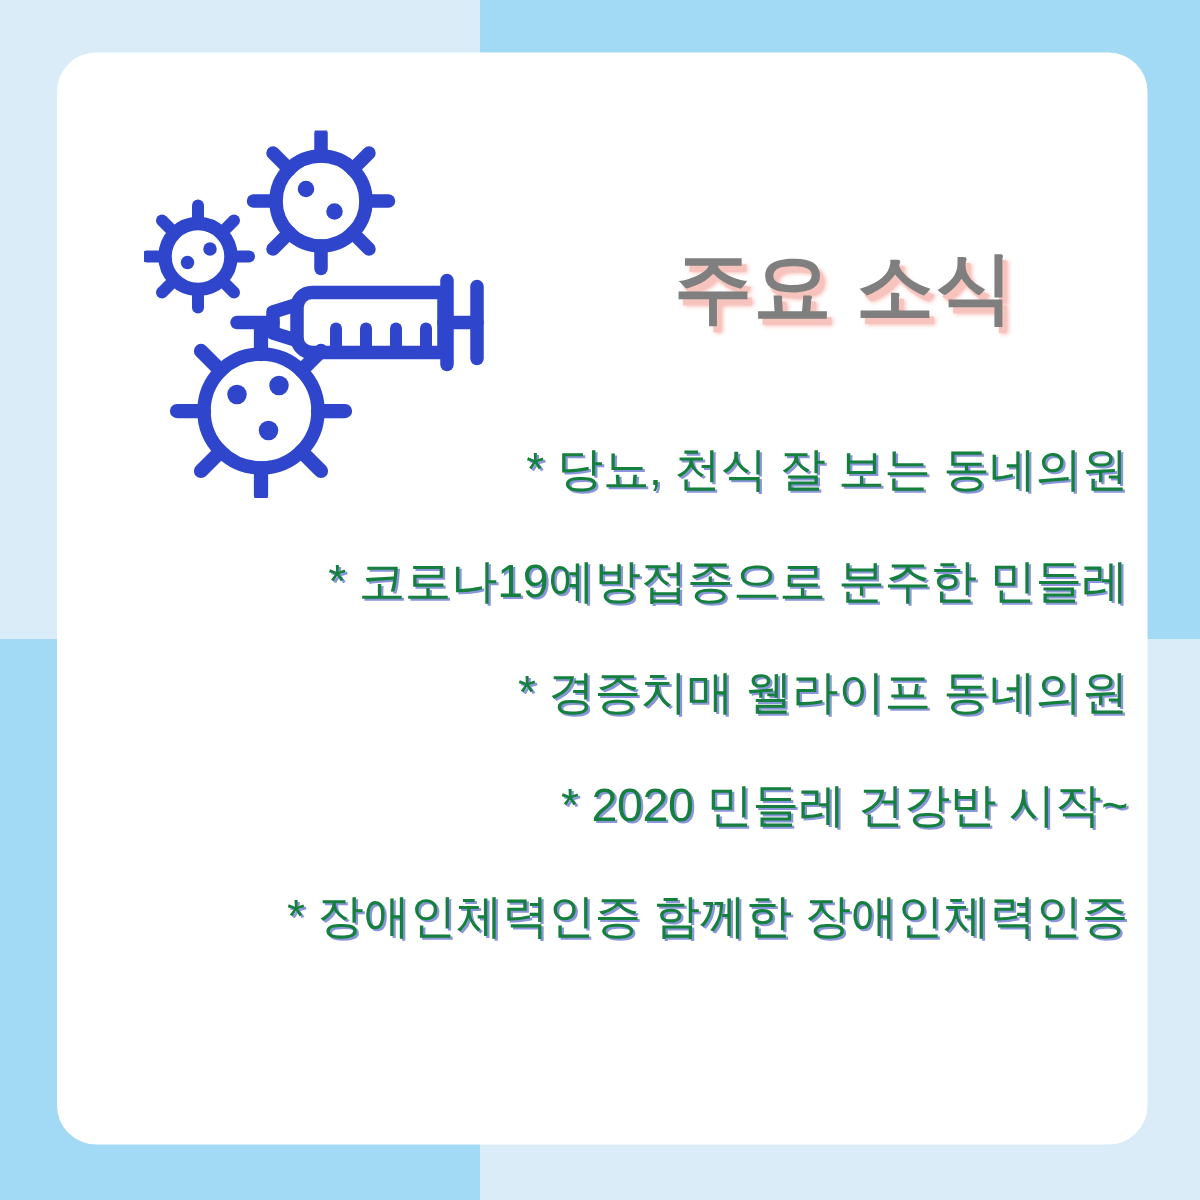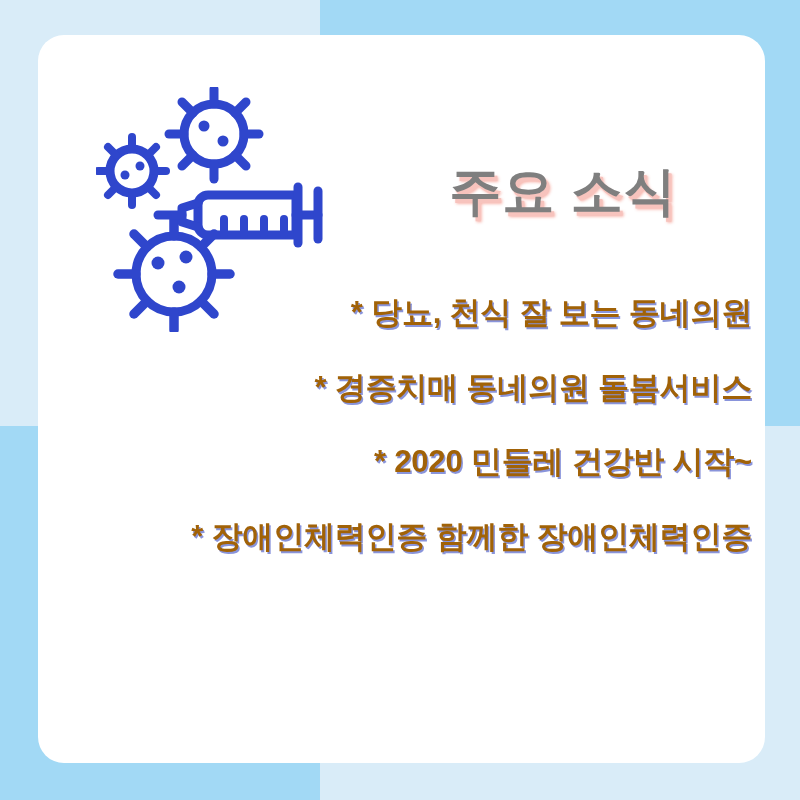--- a/index.html
+++ b/index.html
@@ -70,22 +70,22 @@
     position: absolute;
     left: 40px;
     top: 262px;
     width: 700px;
     text-align: right;
     padding-right: 26px;
     box-sizing: border-box;
   }
   .news-item {
     font-size: 31px;
-    font-weight: bold;
-    color: #a16207;
+    font-weight: normal;
+    color: #15803d;
     line-height: 1.05;
     margin-bottom: 42px;
     white-space: nowrap;
     text-shadow: 1.5px 1.5px 0 rgba(40,60,190,0.55);
     letter-spacing: -0.2px;
   }
   .news-item:last-child { margin-bottom: 0; }
 </style>
 </head>
 <body>
@@ -172,19 +172,20 @@
 
           <line x1="222" y1="104" x2="222" y2="152"></line>
         </g>
       </svg>
     </div>
 
     <div class="title">주요 소식</div>
 
     <div class="news-list">
       <div class="news-item">* 당뇨, 천식 잘 보는 동네의원</div>
-      <div class="news-item">* 경증치매 동네의원 돌봄서비스</div>
+      <div class="news-item">* 코로나19예방접종으로 분주한 민들레</div>
+      <div class="news-item">* 경증치매 웰라이프 동네의원</div>
       <div class="news-item">* 2020 민들레 건강반 시작~</div>
       <div class="news-item">* 장애인체력인증 함께한 장애인체력인증</div>
     </div>
 
   </div>
 </div>
 
 </body></html>

